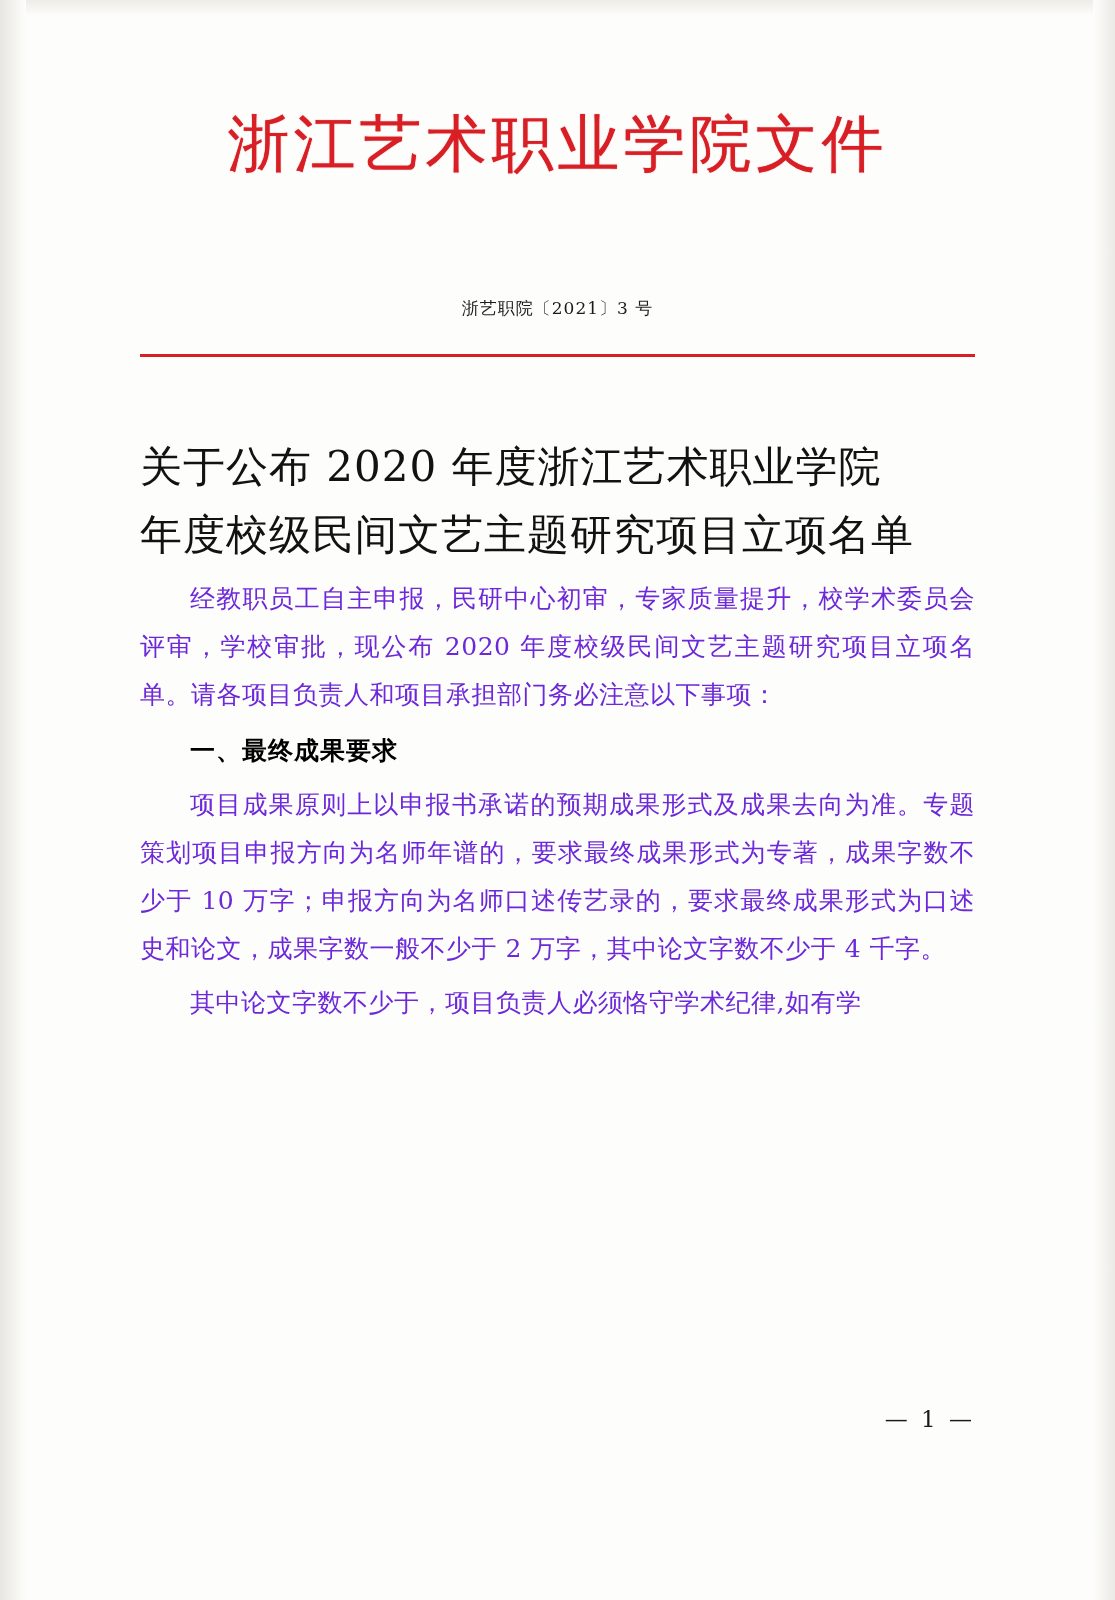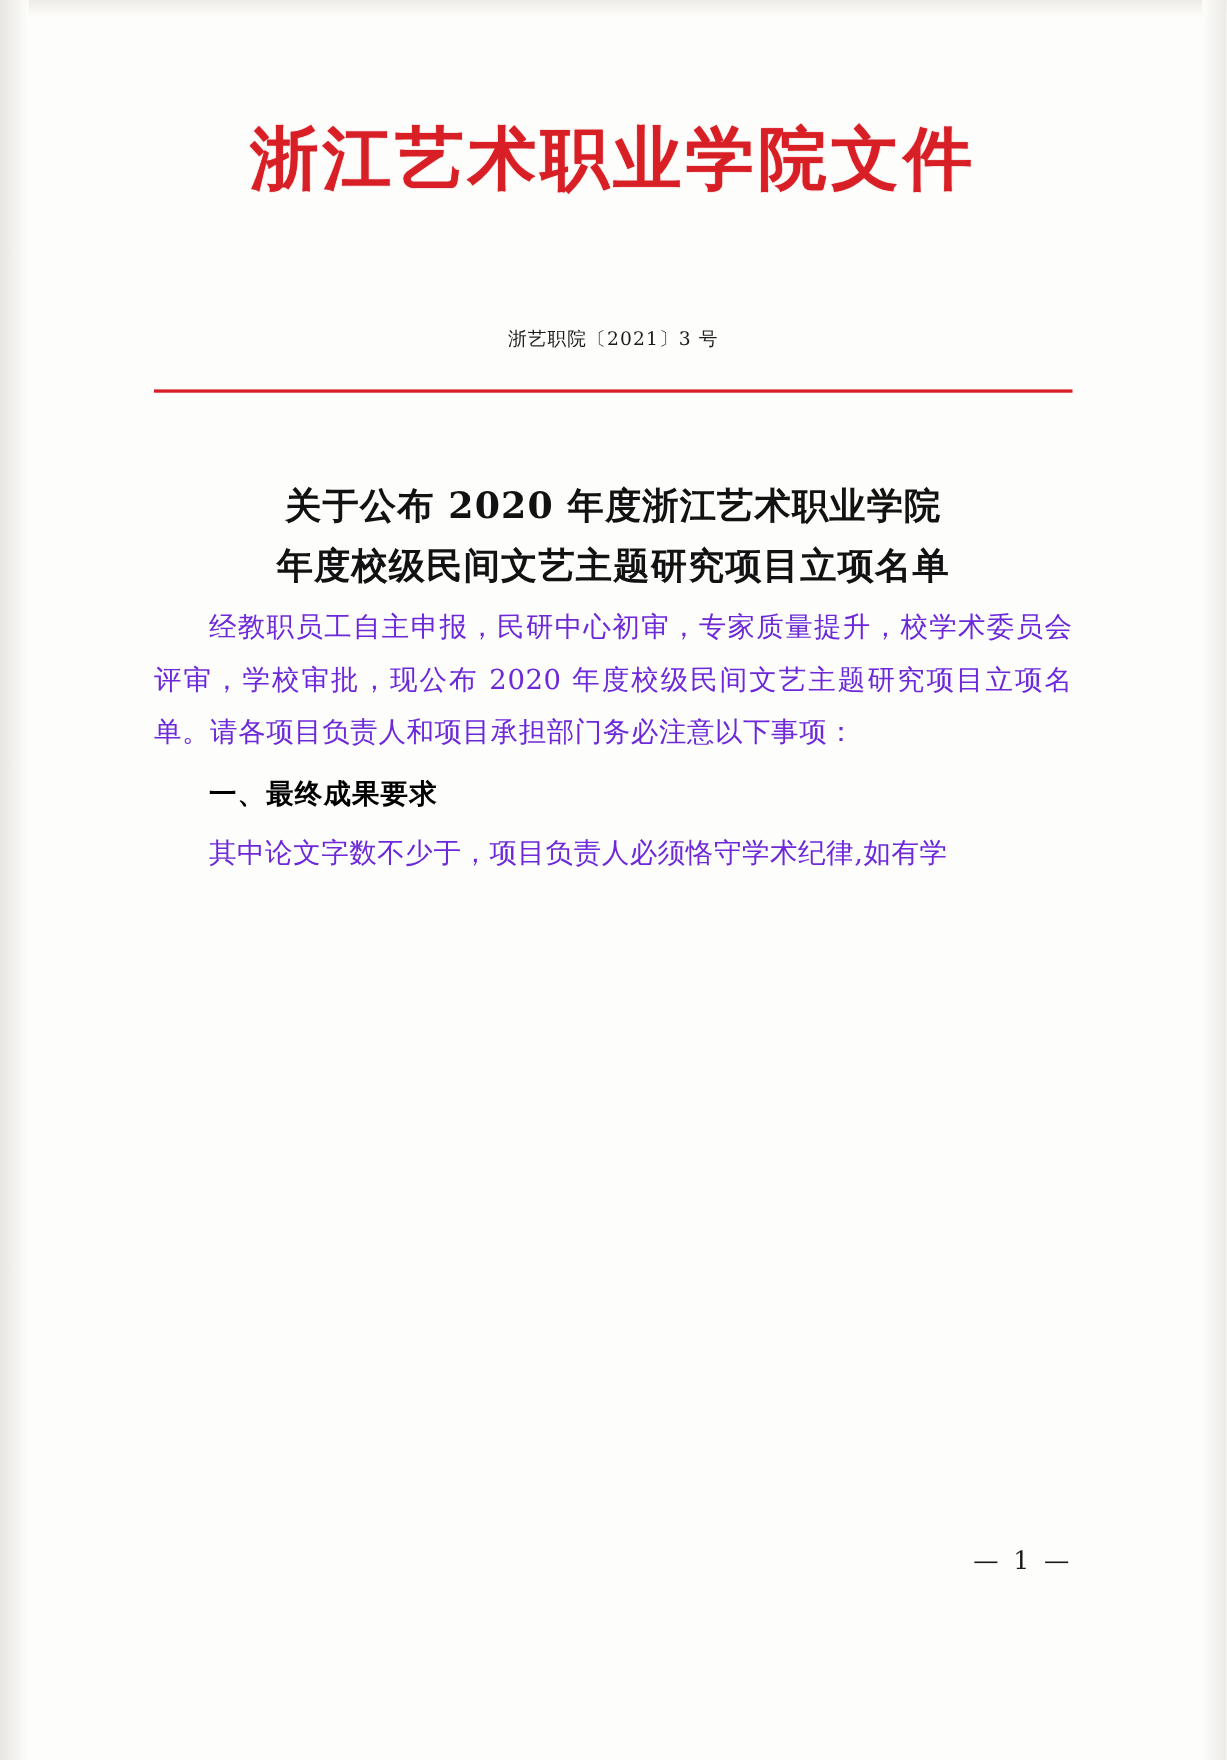--- a/index.html
+++ b/index.html
@@ -41,21 +41,21 @@
     left: 140px;
     right: 140px;
     top: 0;
     bottom: 0;
   }
 
   .doc-header {
     text-align: center;
     color: #d81f26;
     font-family: "DejaVu Serif", "Liberation Serif", serif;
-    font-weight: bold;
+    font-weight: normal;
     font-size: 62px;
     letter-spacing: 4px;
     margin-top: 108px;
     line-height: 1.15;
     text-shadow: 0 0 1px #d81f26;
   }
 
   .doc-number {
     text-align: center;
     margin-top: 118px;
@@ -67,23 +67,22 @@
 
   .red-rule {
     margin-top: 34px;
     height: 3px;
     background: #d81f26;
     width: 100%;
   }
 
   .doc-title {
     margin-top: 76px;
-    text-align: center;
-    font-size: 33px;
-    font-weight: bold;
+    font-size: 42px;
+    font-weight: normal;
     line-height: 1.62;
     color: #121212;
     letter-spacing: 1px;
   }
 
   .salutation {
     margin-top: 56px;
     font-size: 25px;
     color: #141414;
     letter-spacing: 1px;
@@ -139,18 +138,19 @@
     <div class="doc-title">
       <div>关于公布 2020 年度浙江艺术职业学院</div>
       <div>年度校级民间文艺主题研究项目立项名单</div>
     </div>
 
 
     <div class="para">经教职员工自主申报，民研中心初审，专家质量提升，校学术委员会评审，学校审批，现公布 2020 年度校级民间文艺主题研究项目立项名单。请各项目负责人和项目承担部门务必注意以下事项：</div>
 
     <div class="section-heading">一、最终成果要求</div>
 
+    <div class="para">项目成果原则上以申报书承诺的预期成果形式及成果去向为准。专题策划项目申报方向为名师年谱的，要求最终成果形式为专著，成果字数不少于 10 万字；申报方向为名师口述传艺录的，要求最终成果形式为口述史和论文，成果字数一般不少于 2 万字，其中论文字数不少于 4 千字。</div>
 
     <div class="para">其中论文字数不少于，项目负责人必须恪守学术纪律,如有学</div>
 
     <div class="page-number">— 1 —</div>
   </div>
 </div>
 
 </body></html>

